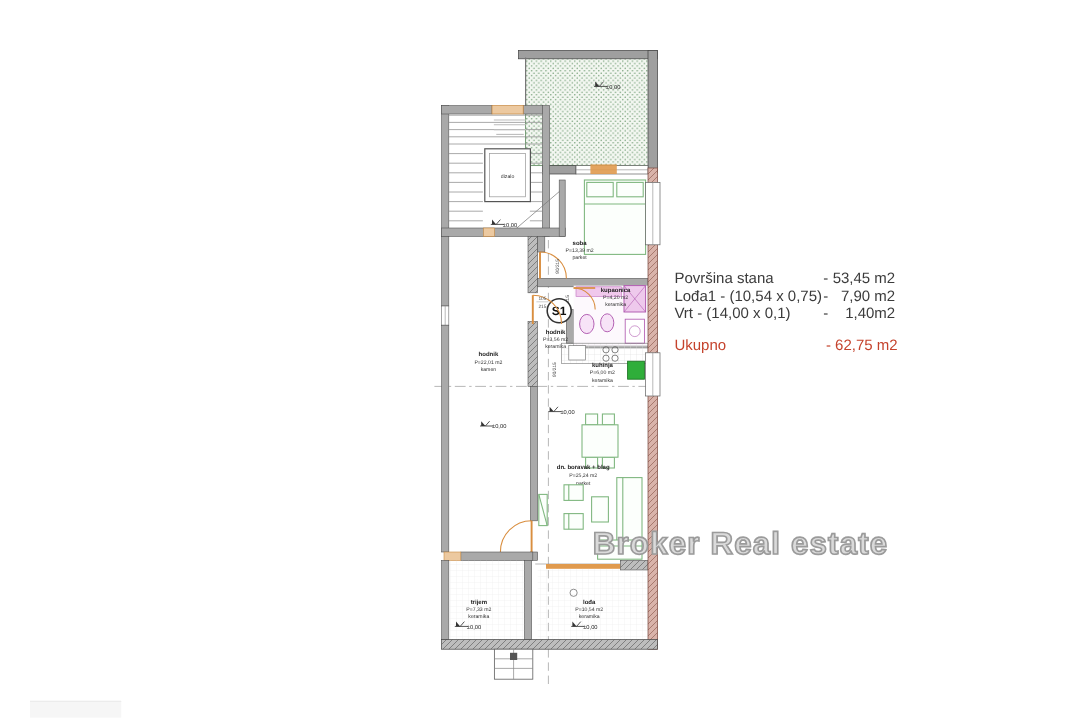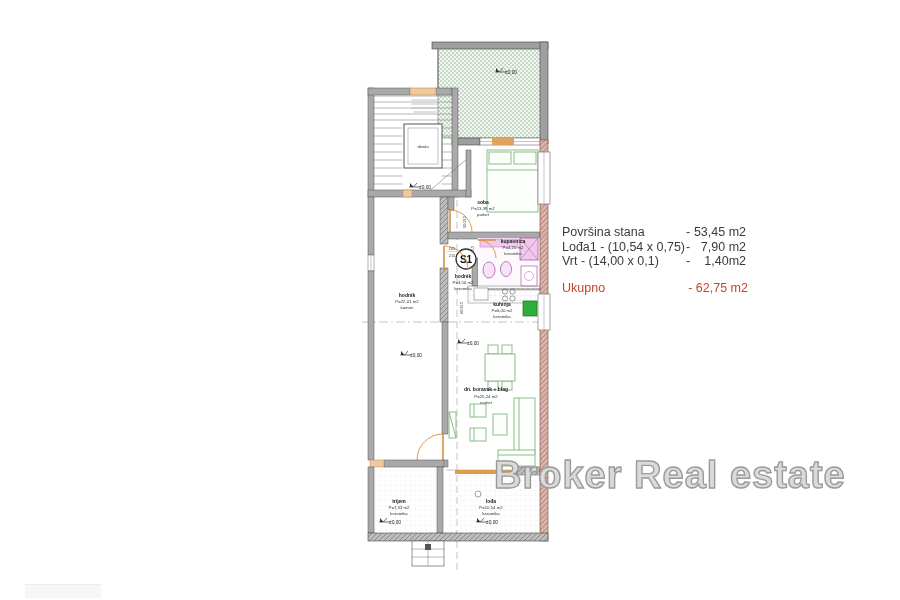--- a/index.html
+++ b/index.html
@@ -8,21 +8,21 @@
   svg{position:absolute;left:0;top:0;}
   svg text{font-family:"Liberation Sans",sans-serif;}
   .rlbl{font-size:5px;font-weight:bold;fill:#222;text-anchor:middle;}
   .rsub{font-size:4.3px;fill:#333;text-anchor:middle;}
   .tiny{font-size:4px;fill:#444;text-anchor:middle;}
   .lvl{font-size:4.8px;fill:#222;}
   .sum{font-size:12.5px;fill:#3b3b3b;}
   .sumv{text-anchor:end;}
   .red{fill:#c5432d;}
   .s1{font-size:10px;font-weight:bold;fill:#111;text-anchor:middle;}
-  .watermark{position:absolute;left:494px;top:454px;font-size:38px;font-weight:bold;
+  .watermark{position:absolute;left:494px;top:438px;font-size:26px;font-weight:bold;
              letter-spacing:1px;white-space:nowrap;color:rgba(255,255,255,0.50);
              -webkit-text-stroke:1.4px #9b9b9b;text-shadow:0 0 1px #b5b5b5;z-index:5;}
   .graybox{position:absolute;left:25px;top:584px;width:76px;height:13px;background:#f6f6f6;
            border-top:1px solid #ececec;z-index:2;}
 </style>
 </head>
 <body>
 
 <div class="screen">
 

